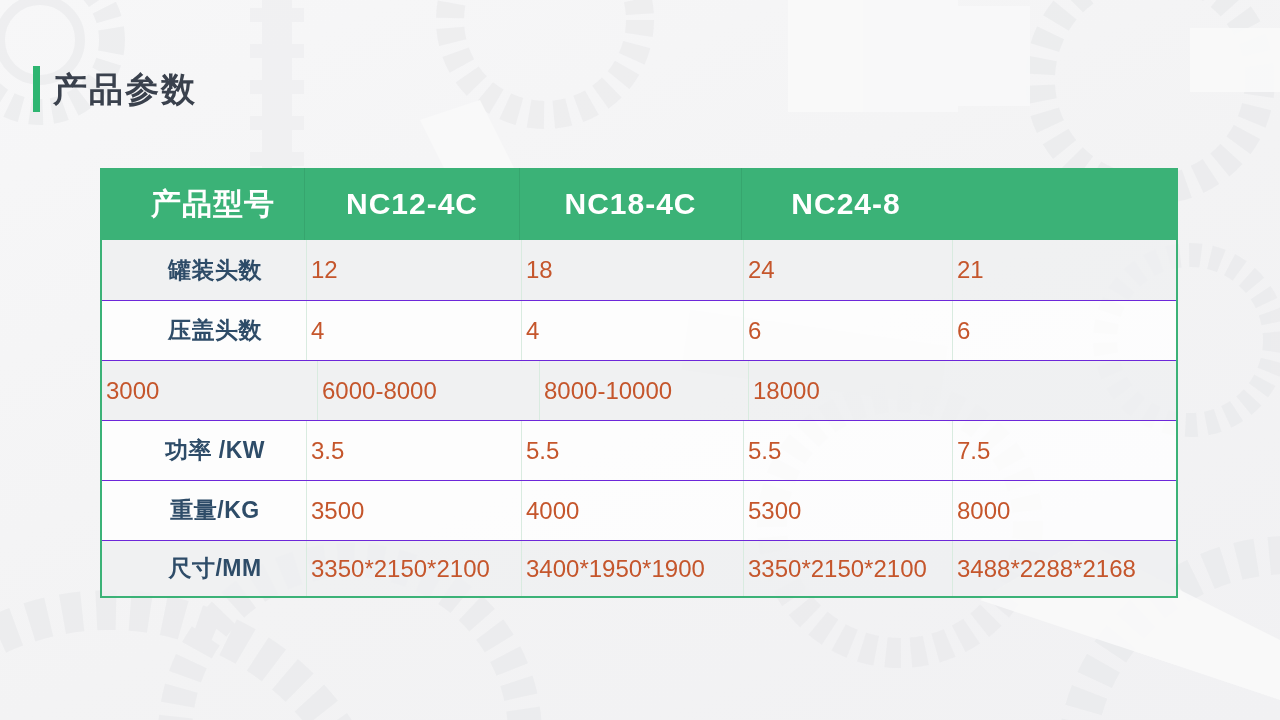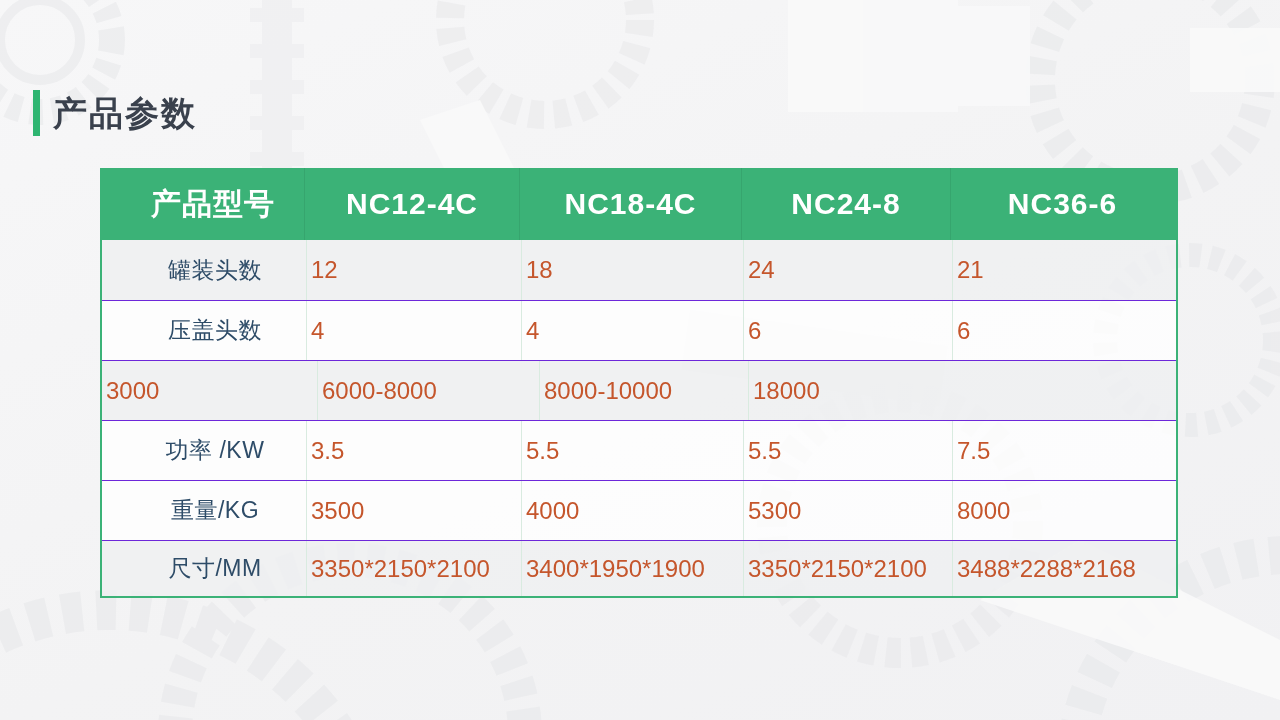--- a/index.html
+++ b/index.html
@@ -6,21 +6,21 @@
   body{
     width:1280px;height:720px;overflow:hidden;
     font-family:"Liberation Sans","DejaVu Sans",sans-serif;
     background:linear-gradient(155deg,#f7f7f8 0%,#f3f3f4 55%,#f1f1f3 100%);
     position:relative;
   }
   .slide{position:absolute;inset:0;width:1280px;height:720px;overflow:hidden;}
   .bg-art{position:absolute;inset:0;z-index:0;pointer-events:none;}
 
   
-  .title-row{position:absolute;left:33px;top:66px;display:flex;align-items:flex-end;z-index:2;margin-top:24px;}
+  .title-row{position:absolute;left:33px;top:66px;display:flex;align-items:flex-end;z-index:2;}
   .accent-bar{width:7px;height:46px;background:var(--accent,#2eb571);margin-right:13px;}
   .page-title{
     font-size:34px;font-weight:bold;color:#3a414d;letter-spacing:2px;line-height:46px;
   }
 
   
   .param-table{
     position:absolute;left:100px;top:168px;width:1078px;z-index:2;
     border:2px solid var(--header-green,#3bb277);border-top:none;
     box-sizing:border-box;box-shadow:0 0 0 0 transparent;
@@ -41,21 +41,21 @@
   .c4{width:224px;}
   .t-body-row{height:60px;}
   .t-body-row.last{height:56px;}
   .t-body-row{background:rgba(255,255,255,0.78);}
   .t-body-row.shaded{background:rgba(239,240,241,0.85);}
   .t-body-row + .t-body-row{border-top:1px solid #6d28d9;}
   .t-body-row .t-cell{border-left:1px solid #d9ebe0;}
   .t-body-row .t-cell:first-child{border-left:none;}
   .label-cell{
     display:flex;align-items:center;justify-content:center;
-    font-weight:normal;font-size:23px;color:var(--label-navy,#2e4c68);letter-spacing:0.5px;
+    font-weight:bold;font-size:23px;color:var(--label-navy,#2e4c68);letter-spacing:0.5px;
   }
   .value-cell{
     display:flex;align-items:center;justify-content:flex-start;
     padding-left:4px;font-size:24px;color:var(--value-orange,#c5562c);
   }
 </style>
 </head>
 <body style="--accent: #2eb571; --header-green: #3bb277; --value-orange: #c5562c; --label-navy: #2e4c68;">
 
 <div class="slide">
@@ -95,21 +95,20 @@
     <div class="page-title">产品参数</div>
   </div>
 
   <div class="param-table">
 
     <div class="t-row t-head">
       <div class="t-cell c0 head-cell">产品型号</div>
       <div class="t-cell c1 head-cell">NC12-4C</div>
       <div class="t-cell c2 head-cell">NC18-4C</div>
       <div class="t-cell c3 head-cell">NC24-8</div>
-      <div class="t-cell c4 head-cell">NC36-6</div>
     </div>
 
     <div class="t-row t-body-row shaded">
       <div class="t-cell c0 label-cell">罐装头数</div>
       <div class="t-cell c1 value-cell">12</div>
       <div class="t-cell c2 value-cell">18</div>
       <div class="t-cell c3 value-cell">24</div>
       <div class="t-cell c4 value-cell">21</div>
     </div>
 

